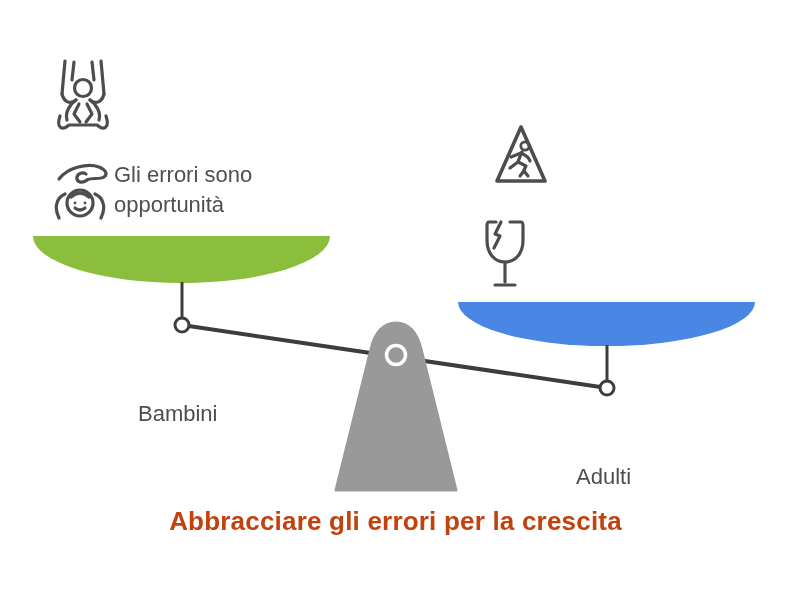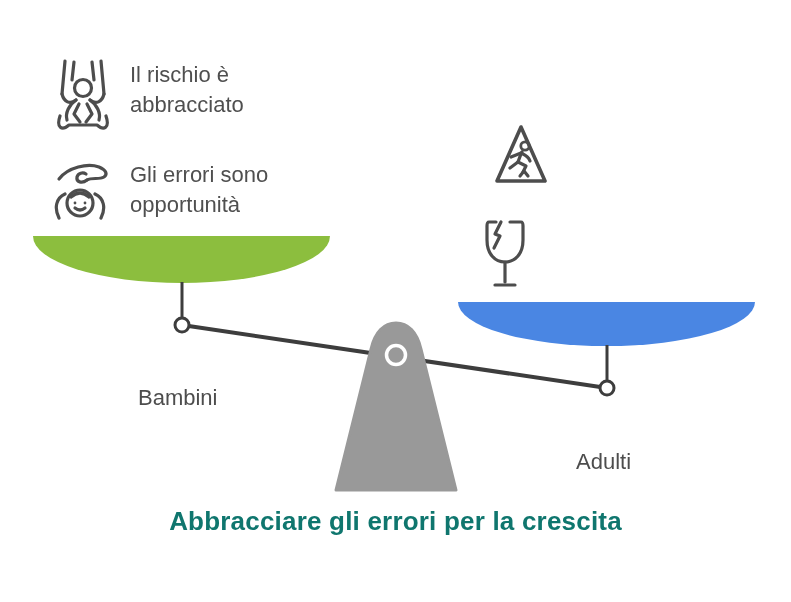--- a/index.html
+++ b/index.html
@@ -23,21 +23,21 @@
     color: #4d4d4d;
   }
   #diagram-title {
     position: absolute;
     left: 0;
     top: 506px;
     width: 791px;
     text-align: center;
     font-size: 26px;
     font-weight: bold;
-    color: #0f766e;
+    color: #c2410c;
     letter-spacing: 0.2px;
   }
   svg.icon { display: block; }
   svg.icon g {
     fill: none;
     stroke-width: 3.2;
     stroke-linecap: round;
     stroke-linejoin: round;
   }
 </style>
@@ -77,36 +77,35 @@
       <circle cx="31" cy="30" r="8.5"></circle>
       <path d="M10 36 C12 44 18 47 24 42"></path>
       <path d="M52 36 C50 44 44 47 38 42"></path>
       <path d="M24 42 C17 47 13 55 15 62"></path>
       <path d="M38 42 C45 47 49 55 47 62"></path>
       <path d="M27 46 L22 56 L28 64"></path>
       <path d="M35 46 L40 56 L34 64"></path>
       <path d="M8 58 C4 70 10 73 17 67 L45 67 C52 73 58 70 54 58"></path>
     </g>
   </svg>
-  <div class="abs item-text" style="left:130px;top:60px">Il rischio è abbracciato</div>
 
   <svg class="abs icon" style="left:46px;top:158px" width="68" height="62" viewBox="0 0 68 62">
     <g stroke="#4d4d4d">
       <path d="M13 21 C22 9 42 5 53 9 C60 12 62 16 58 19 C53 22 46 19 41 22"></path>
       <path d="M41 22 C36 26 30 24 31 19 C32 15 37 14 40 16"></path>
       <circle cx="34" cy="45" r="13"></circle>
       <path d="M25 39 Q34 31 43 39"></path>
       <circle cx="29" cy="45" r="1.4" fill="#4d4d4d" stroke="none"></circle>
       <circle cx="39" cy="45" r="1.4" fill="#4d4d4d" stroke="none"></circle>
       <path d="M29 50 Q34 54 39 50"></path>
       <path d="M13 60 C8 50 10 40 19 36"></path>
       <path d="M55 60 C60 50 58 40 49 36"></path>
     </g>
   </svg>
-  <div class="abs item-text" style="left:130px;top:160px">Gli errori sono opportunità</div>
+  <div class="abs item-text" style="left:114px;top:160px">Gli errori sono opportunità</div>
 
   <svg class="abs icon" style="left:492px;top:122px" width="58" height="66" viewBox="0 0 58 66">
     <g stroke="#4d4d4d">
       <path d="M29 5 L53 59 L5 59 Z" stroke-width="3.6"></path>
       <circle cx="33" cy="24" r="4.2" stroke-width="2.8"></circle>
       <g stroke-width="2.8">
         <path d="M30 30 C28 34 27 37 26 40"></path>
         <path d="M29 31 L19 35"></path>
         <path d="M31 32 C35 34 37 36 38 39"></path>
         <path d="M26 40 L18 46"></path>
@@ -118,18 +117,18 @@
 
   <svg class="abs icon" style="left:482px;top:218px" width="46" height="76" viewBox="0 0 46 76">
     <g stroke="#4d4d4d" stroke-width="3.4">
       <path d="M14 4 H7 C5 4 5 6 5 8 V22 C5 36 13 44 23 44 C33 44 41 36 41 22 V8 C41 6 41 4 39 4 H28"></path>
       <path d="M19 4 L13 16 L18 18 L12 30"></path>
       <path d="M23 44 V64"></path>
       <path d="M13 67 H33"></path>
     </g>
   </svg>
 
-  <div class="abs pan-label" style="left:138px;top:385px">Bambini</div>
-  <div class="abs pan-label" style="left:576px;top:449px">Adulti</div>
+  <div class="abs pan-label" style="left:138px;top:401px">Bambini</div>
+  <div class="abs pan-label" style="left:576px;top:464px">Adulti</div>
 
   <div id="diagram-title">Abbracciare gli errori per la crescita</div>
 
 </div>
 
 </body></html>

